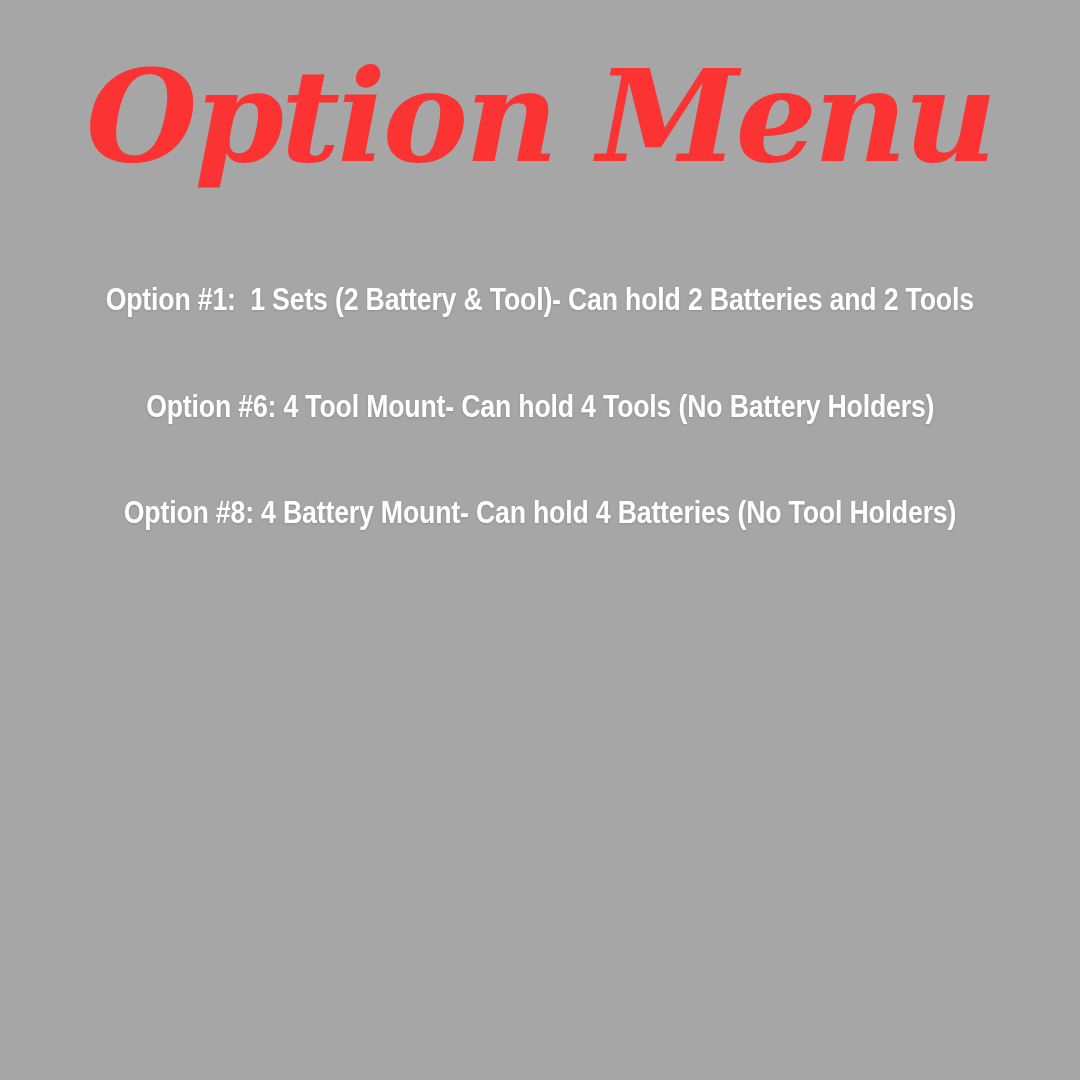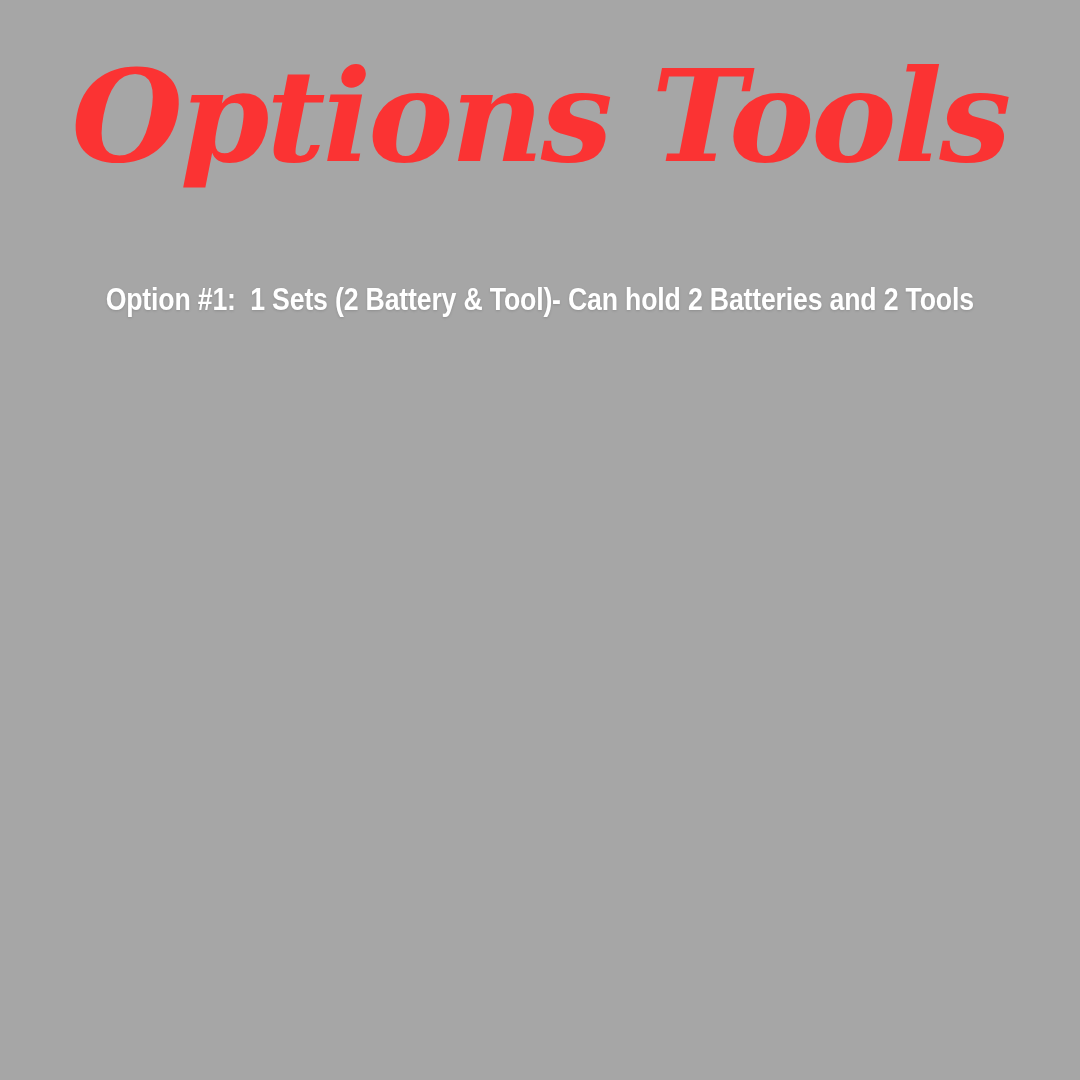--- a/index.html
+++ b/index.html
@@ -53,21 +53,27 @@
     transform: scaleX(0.86);
     transform-origin: center center;
     text-shadow: 0 1px 3px rgba(0,0,0,0.15);
   }
 </style>
 </head>
 <body>
 
 <div class="canvas" style="--bg-color: #a6a6a6; --title-color: #fb3333; --body-color: #ffffff;">
 
-  <h1 class="title">Options Tools</h1>
+  <h1 class="title">Option Menu</h1>
 
   <div class="options">
     <div class="option">
       <span class="option-text">Option #1:  1 Sets (2 Battery &amp; Tool)- Can hold 2 Batteries and 2 Tools</span>
+    </div>
+    <div class="option">
+      <span class="option-text">Option #6: 4 Tool Mount- Can hold 4 Tools (No Battery Holders)</span>
+    </div>
+    <div class="option">
+      <span class="option-text">Option #8: 4 Battery Mount- Can hold 4 Batteries (No Tool Holders)</span>
     </div>
   </div>
 
 </div>
 
 </body></html>

